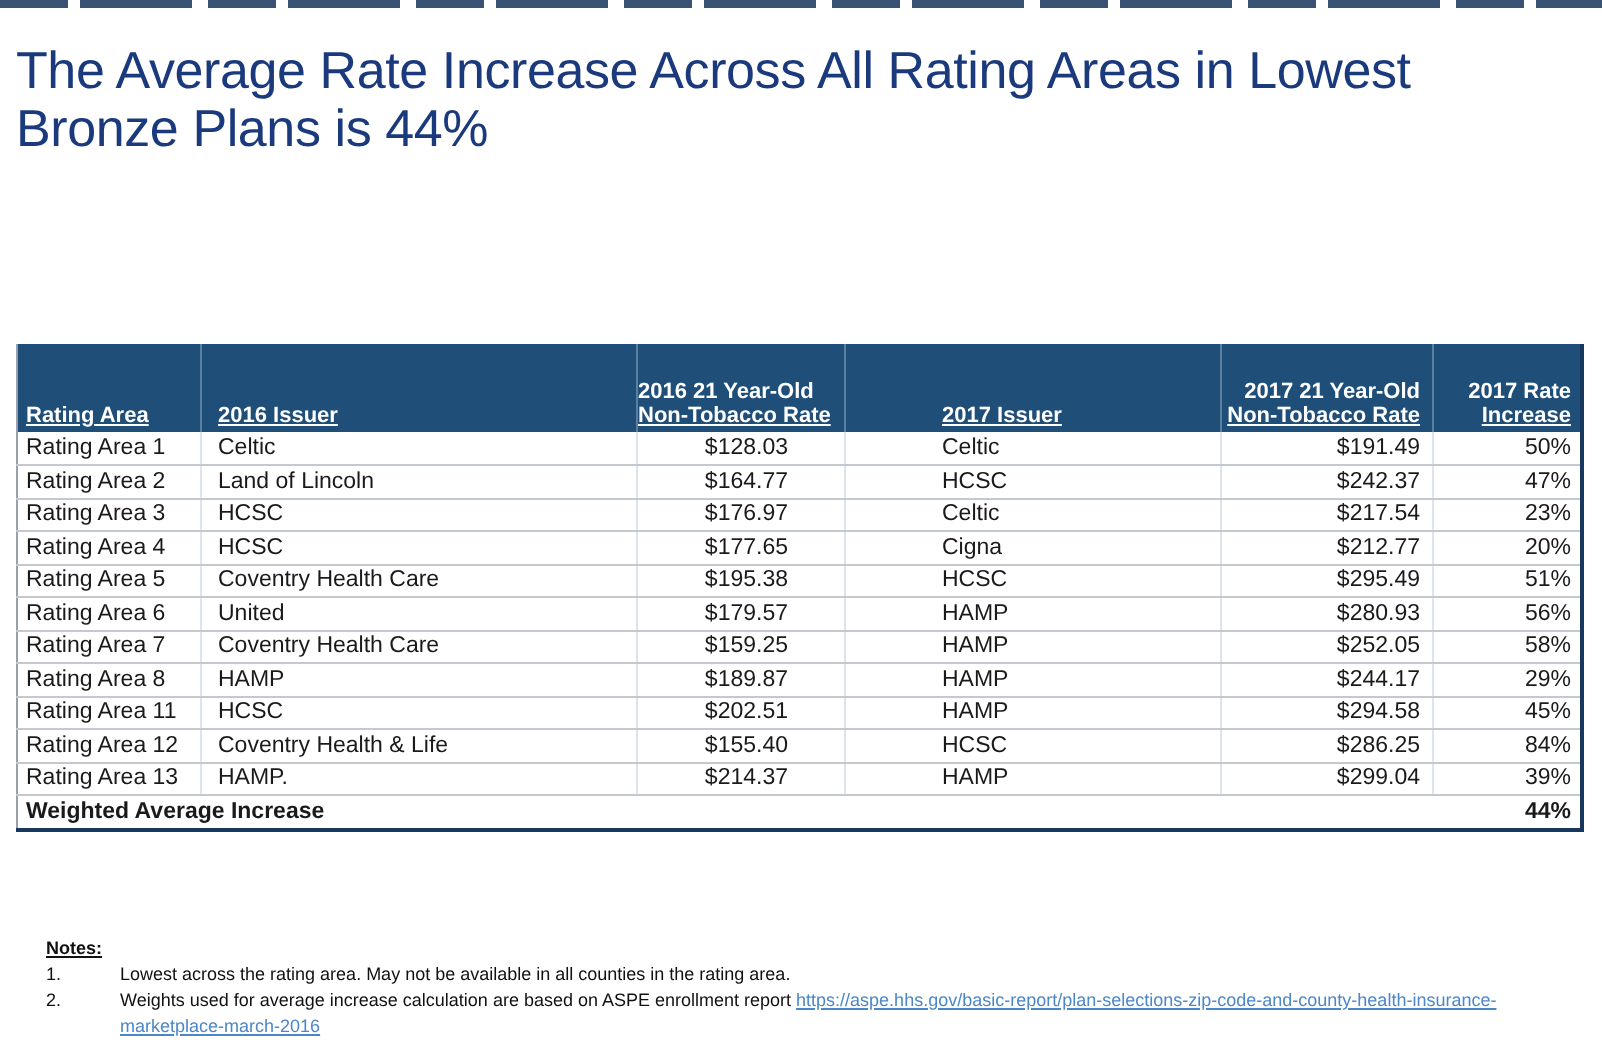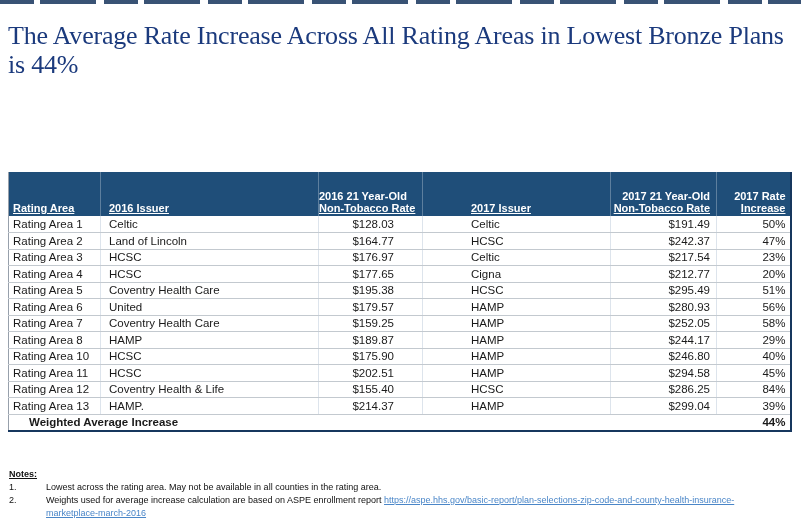--- a/index.html
+++ b/index.html
@@ -16,21 +16,20 @@
     background: repeating-linear-gradient(90deg,
       #16345c 0 34px, transparent 34px 40px,
       #16345c 40px 96px, transparent 96px 104px);
     opacity: .85;
   }
   .title {
     position: absolute; left: 8px; top: 4px; width: 780px;
     color: #1b3a7d;
     font-size: 26px; line-height: 29px; font-weight: normal;
     letter-spacing: -0.2px;
-    font-family: Liberation Serif, serif;
   }
   
   table.rate-table {
     position: absolute; left: 8px; top: 172px; width: 782px;
     border-collapse: collapse; table-layout: fixed;
     font-size: 11.5px; color: #1a1a1a;
     border-left: 1px solid #97a0ab;
     border-right: 2px solid #17375e;
   }
   col.w0 { width: 92px; }  col.w1 { width: 218px; }
@@ -59,25 +58,25 @@
   .c2, th.h2p { padding-right: 28px; }
   .c3, th.h3 { padding-left: 48px; }
   .c4, th.h4p { padding-right: 6px; margin-top: 36px; }
   .c5, th.h5p { padding-right: 4px; }
   tfoot td {
     height: 17px; font-weight: bold;
     border-top: 1px solid #17375e;
     border-bottom: 2px solid #17375e;
     padding: 0;
   }
-  tfoot .flabel { padding-left: 20px; margin-top: 41px; }
+  tfoot .flabel { padding-left: 4px; margin-top: 41px; }
   tfoot .fvalue { text-align: right; padding-right: 4px; }
   
   .notes {
-    position: absolute; left: 9px; top: 468px; width: 770px;
+    position: absolute; left: 23px; top: 468px; width: 770px;
     font-size: 9px; line-height: 13px; color: #111;
   }
   .notes-heading { font-weight: bold; text-decoration: underline; }
   .note-item { display: flex; }
   .note-num { flex: 0 0 37px; }
   .note-text { flex: 1 1 auto; }
   .note-link { color: #4a86c8; text-decoration: underline; overflow-wrap: anywhere; }
 </style>
 </head>
 <body>
@@ -179,28 +178,20 @@
   </tr>
       <tr>
     <td class="al c0">Rating Area 8</td>
     <td class="al c1">HAMP</td>
     <td class="ar c2">$189.87</td>
     <td class="al c3">HAMP</td>
     <td class="ar c4">$244.17</td>
     <td class="ar c5">29%</td>
   </tr>
       <tr>
-    <td class="al c0">Rating Area 10</td>
-    <td class="al c1">HCSC</td>
-    <td class="ar c2">$175.90</td>
-    <td class="al c3">HAMP</td>
-    <td class="ar c4">$246.80</td>
-    <td class="ar c5">40%</td>
-  </tr>
-      <tr>
     <td class="al c0">Rating Area 11</td>
     <td class="al c1">HCSC</td>
     <td class="ar c2">$202.51</td>
     <td class="al c3">HAMP</td>
     <td class="ar c4">$294.58</td>
     <td class="ar c5">45%</td>
   </tr>
       <tr>
     <td class="al c0">Rating Area 12</td>
     <td class="al c1">Coventry Health &amp; Life</td>

